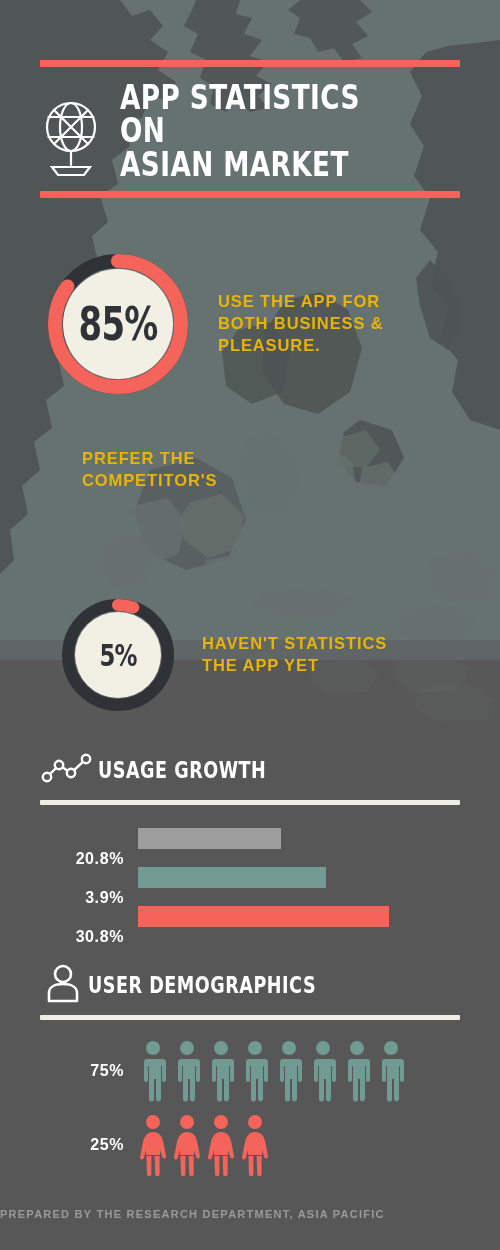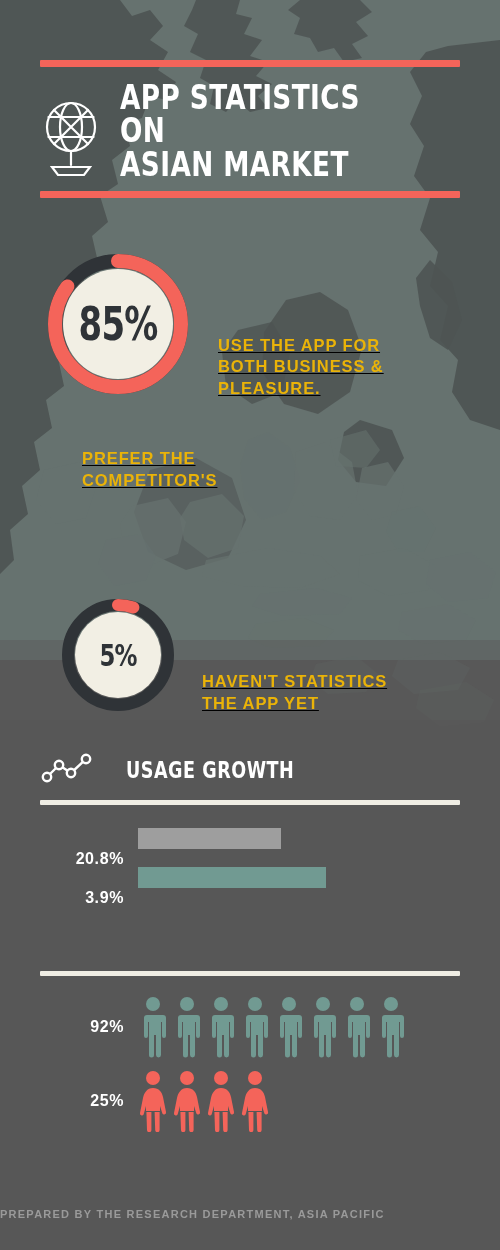--- a/index.html
+++ b/index.html
@@ -47,21 +47,21 @@
     line-height:0.98;
     letter-spacing:0.5px;
     transform:scaleX(0.86);
     transform-origin:left center;
     white-space:pre-line;
   }
 
   
   .donut-row {
     position:absolute; z-index:3;
-    display:flex; align-items:flex-end;text-decoration:underline;
+    display:flex; align-items:center;
   }
   .donut { position:relative; flex:0 0 auto; }
   .donut svg { display:block; }
   .donut-label {
     position:absolute; inset:0;
     display:flex; align-items:center; justify-content:center;
     color:#2F3337;
     font-family:"DejaVu Sans Condensed","Liberation Sans Narrow","Liberation Sans", sans-serif;
     font-weight:bold;
     letter-spacing:-1px;
@@ -73,21 +73,21 @@
     font-weight:bold;
     line-height:1.32;
     letter-spacing:0.9px;
     white-space:pre-line;
     margin-left:24px;
   }
 
   
   .section { position:absolute; left:40px; width:420px; z-index:3; }
   .section-head {
-    display:flex; align-items:center; gap:30px;
+    display:flex; align-items:center; gap:2px;
     height:44px;
   }
   .section-icon { flex:0 0 auto; }
   .section-title {
     color:#FFFFFF;
     font-family:"DejaVu Sans Condensed","Liberation Sans Narrow","Liberation Sans", sans-serif;
     font-weight:bold;
     font-size:23px;
     letter-spacing:0.6px;
     transform:scaleX(0.85);
@@ -263,30 +263,45 @@
         <span class="bar-track">
           <span class="bar-fill" style="display:block;width:44.5%;background:#9E9E9E;"></span>
         </span>
       </div>
       <div class="bar-row">
         <span class="bar-value">3.9%</span>
         <span class="bar-track">
           <span class="bar-fill" style="display:block;width:58.5%;background:#719A92;"></span>
         </span>
       </div>
+      <div class="bar-row">
+        <span class="bar-value">30.8%</span>
+        <span class="bar-track">
+          <span class="bar-fill" style="display:block;width:78%;background:#F4645A;"></span>
+        </span>
+      </div>
     </div>
   </div>
 
   <div class="section" style="top:963px;">
+    <div class="section-head">
+      <span class="section-icon">
+        <svg width="46" height="40" viewBox="0 0 46 40" fill="none" stroke="#FFFFFF" stroke-width="2.6">
+          <circle cx="23" cy="11" r="8"></circle>
+          <path d="M9,38 V30 C9,24 15,21 23,21 C31,21 37,24 37,30 V38 Z" stroke-linejoin="round"></path>
+        </svg>
+      </span>
+      <span class="section-title">USER DEMOGRAPHICS</span>
+    </div>
     <div class="section-rule"></div>
 
     <div class="demo">
 
       <div class="demo-row">
-        <span class="demo-value">92%</span>
+        <span class="demo-value">75%</span>
         <span class="demo-figs">
           <svg width="30" height="62" viewBox="0 0 30 62">
             <circle cx="15" cy="8" r="7" fill="#719A92"></circle>
             <path d="M5,19 h20 a3,3 0 0 1 3,3 v18 a2,2 0 0 1 -4,0 v-14 h-1 v33 a2.5,2.5 0 0 1 -5,0 v-20 h-2 v20 a2.5,2.5 0 0 1 -5,0 v-33 h-1 v14 a2,2 0 0 1 -4,0 v-18 a3,3 0 0 1 3,-3 z" fill="#719A92"></path>
           </svg>
           <svg width="30" height="62" viewBox="0 0 30 62">
             <circle cx="15" cy="8" r="7" fill="#719A92"></circle>
             <path d="M5,19 h20 a3,3 0 0 1 3,3 v18 a2,2 0 0 1 -4,0 v-14 h-1 v33 a2.5,2.5 0 0 1 -5,0 v-20 h-2 v20 a2.5,2.5 0 0 1 -5,0 v-33 h-1 v14 a2,2 0 0 1 -4,0 v-18 a3,3 0 0 1 3,-3 z" fill="#719A92"></path>
           </svg>
           <svg width="30" height="62" viewBox="0 0 30 62">

